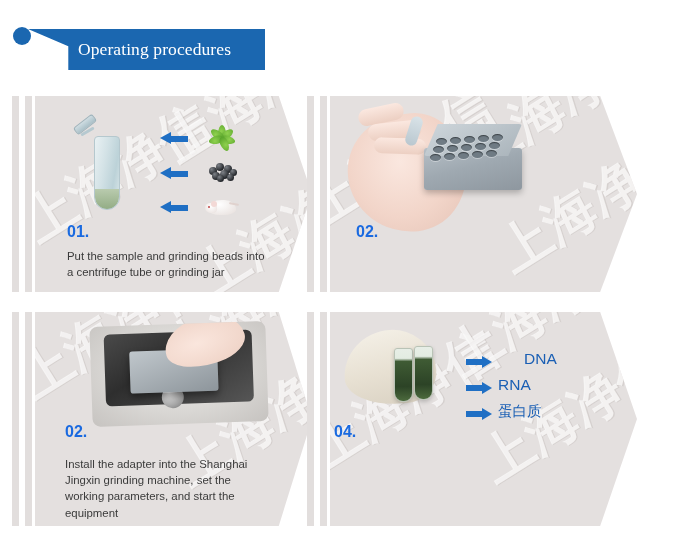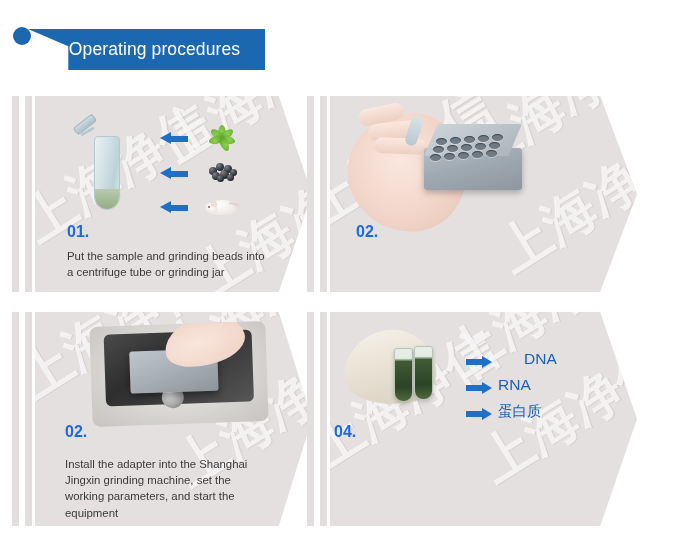--- a/index.html
+++ b/index.html
@@ -24,21 +24,21 @@
   }
   #banner-shape{
     position:absolute;left:0;top:0;width:237px;height:41px;
     background:#1b67b0;
     clip-path:polygon(0% 0%, 100% 0%, 100% 100%, 17% 100%, 17% 42%, 0% 0%);
   }
   #banner-label{
     position:absolute;left:0;top:0;width:237px;height:41px;
     display:flex;align-items:center;justify-content:center;
     color:#ffffff;font-size:17.5px;letter-spacing:.1px;
-    padding-left:16px;box-sizing:border-box;
+    padding-left:16px;box-sizing:border-box;font-family:Liberation Serif, serif;
   }
   #header-tagline{
     position:absolute;left:270px;top:29px;height:40px;
     display:flex;align-items:center;
     color:#2b2b2b;font-size:18.5px;white-space:nowrap;
   }
   #header-tagline .big-num{
     color:#1a6ae0;font-size:25px;font-weight:600;
     padding:0 3px;line-height:1;position:relative;top:1px;
   }

